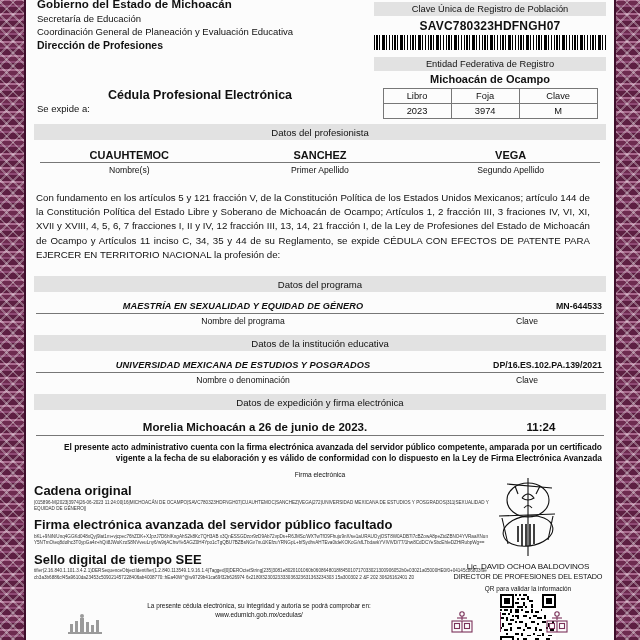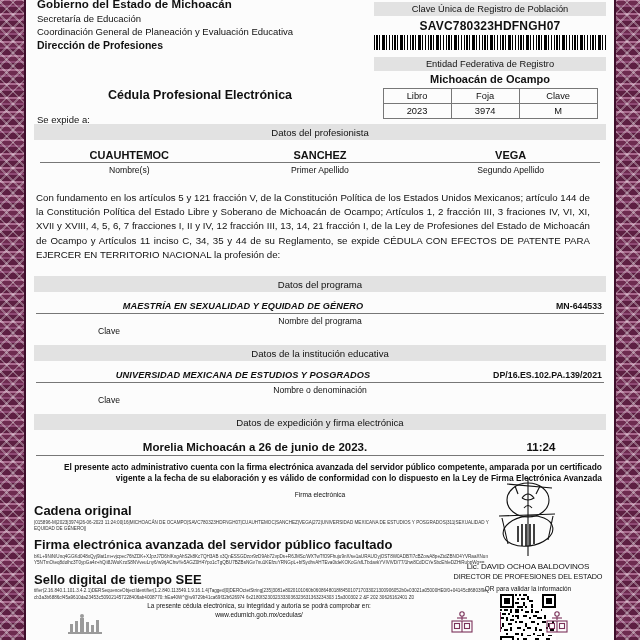--- a/index.html
+++ b/index.html
@@ -70,21 +70,21 @@
   table.lft td,table.lft th{
     border:1px solid #777;font-size:9.3px;font-weight:normal;
     text-align:center;padding:0 0 1px 0;height:13px;
   }
 
   
   .title{
     position:absolute;left:0;right:240px;top:86px;text-align:center;
     font-size:12.5px;font-weight:bold;
   }
-  .seexpide{position:absolute;left:3px;top:112px;font-size:9.5px;}
+  .seexpide{position:absolute;left:3px;top:101px;font-size:9.5px;}
 
   
   .sect{
     background:#e2e2e2;text-align:center;font-size:9.6px;
     padding:2.5px 0;
   }
   .row3{display:flex;margin-top:9px;}
   .row3 > div{flex:1;text-align:center;}
   .bigname{font-size:11px;font-weight:bold;}
   .rule{border-bottom:1px solid #777;margin:1px 6px 0 6px;}
@@ -94,21 +94,21 @@
   .para{
     font-size:9.7px;line-height:14.2px;text-align:justify;
     margin:16px 16px 0 2px;
   }
 
   
   .kv{display:flex;align-items:flex-end;margin-top:9px;}
   .kv .k{flex:1;text-align:center;font-style:italic;}
   .kv .v{width:150px;text-align:right;padding-right:4px;}
   .kvline{border-bottom:1px solid #777;margin:2px 2px 0 2px;}
-  .kvsub{display:flex;font-size:8.6px;margin-top:2px;flex-direction:column;}
+  .kvsub{display:flex;font-size:8.6px;margin-top:2px;}
   .kvsub .k{flex:1;text-align:center;}
   .kvsub .v{width:150px;text-align:center;padding-right:4px;}
   .strong{font-size:9.2px;font-weight:bold;letter-spacing:.1px;}
   .strongr{font-size:8.8px;font-weight:bold;}
 
   
   .daterow{display:flex;align-items:flex-end;margin-top:11px;}
   .daterow .d{flex:1;text-align:center;font-size:11.5px;font-weight:bold;}
   .daterow .t{width:130px;text-align:center;font-size:11.5px;font-weight:bold;}
 

